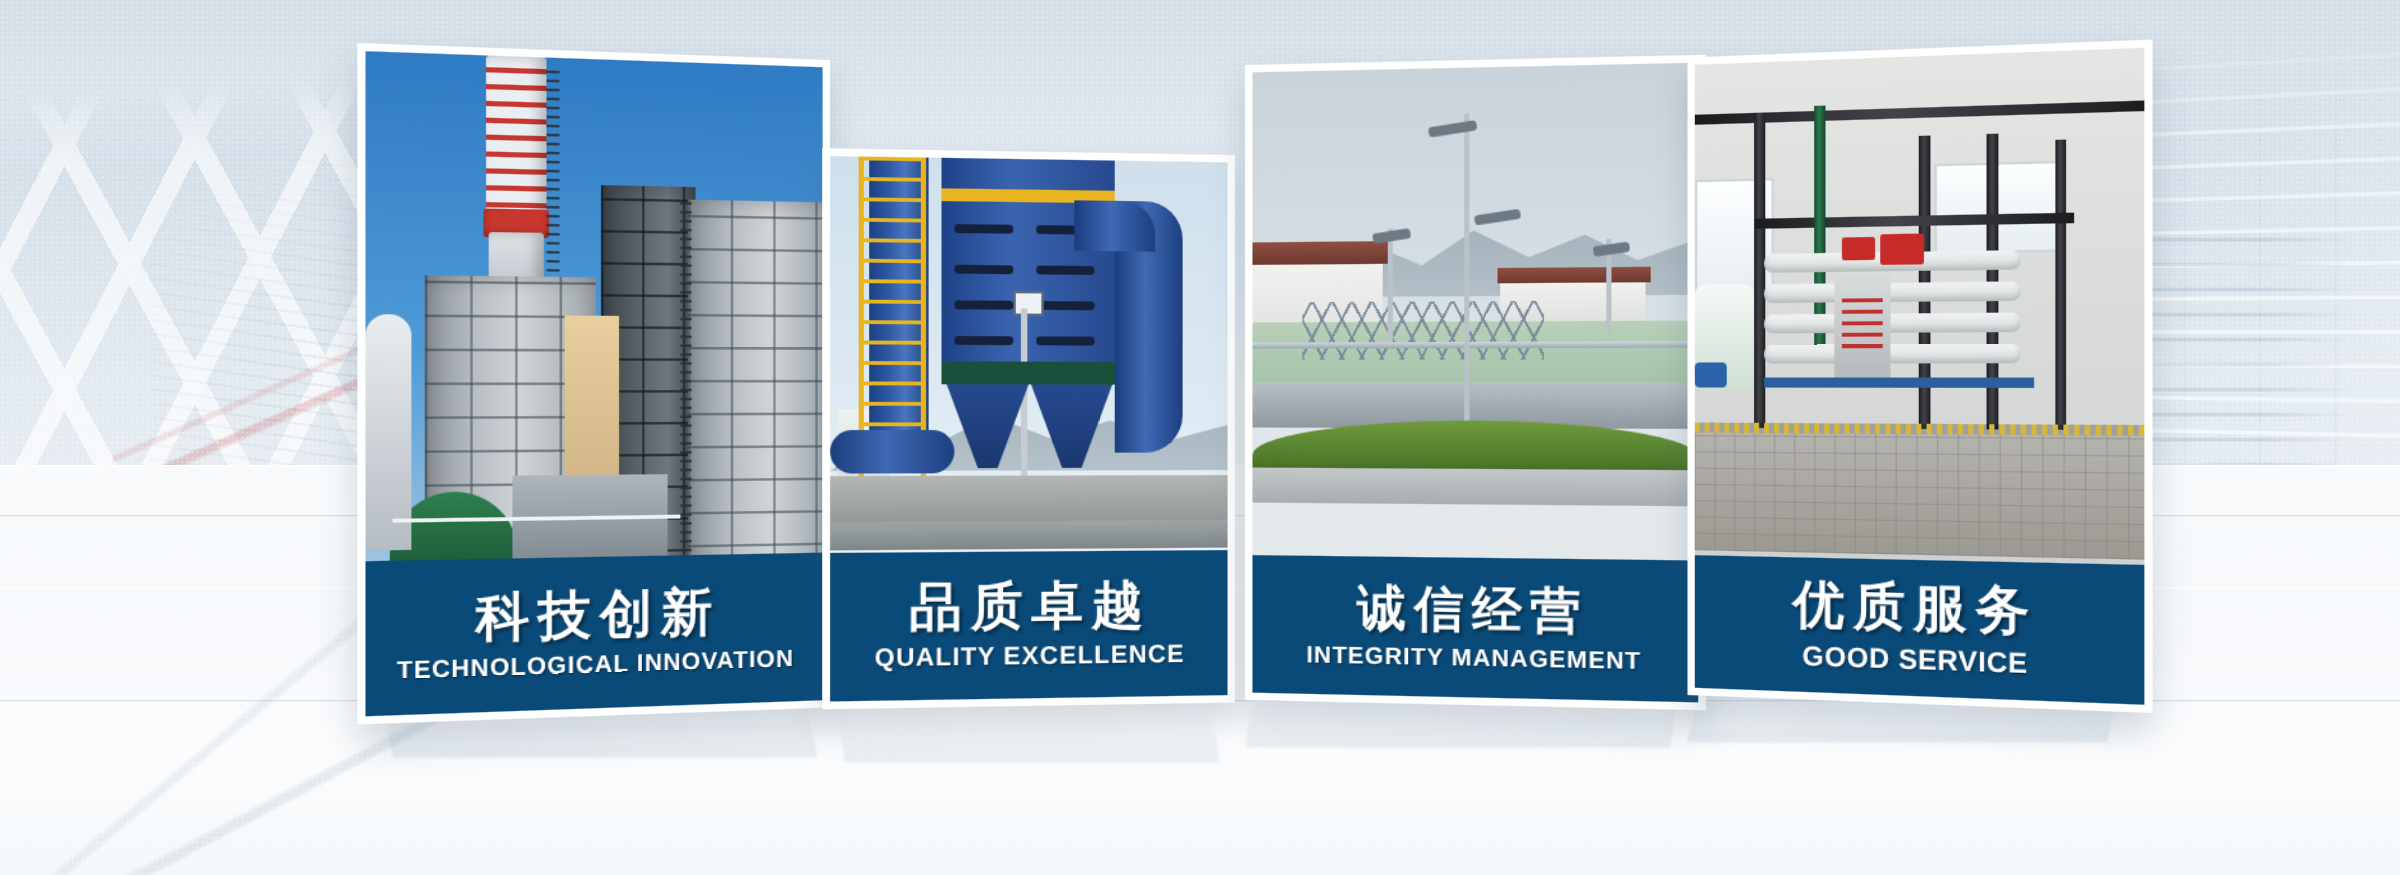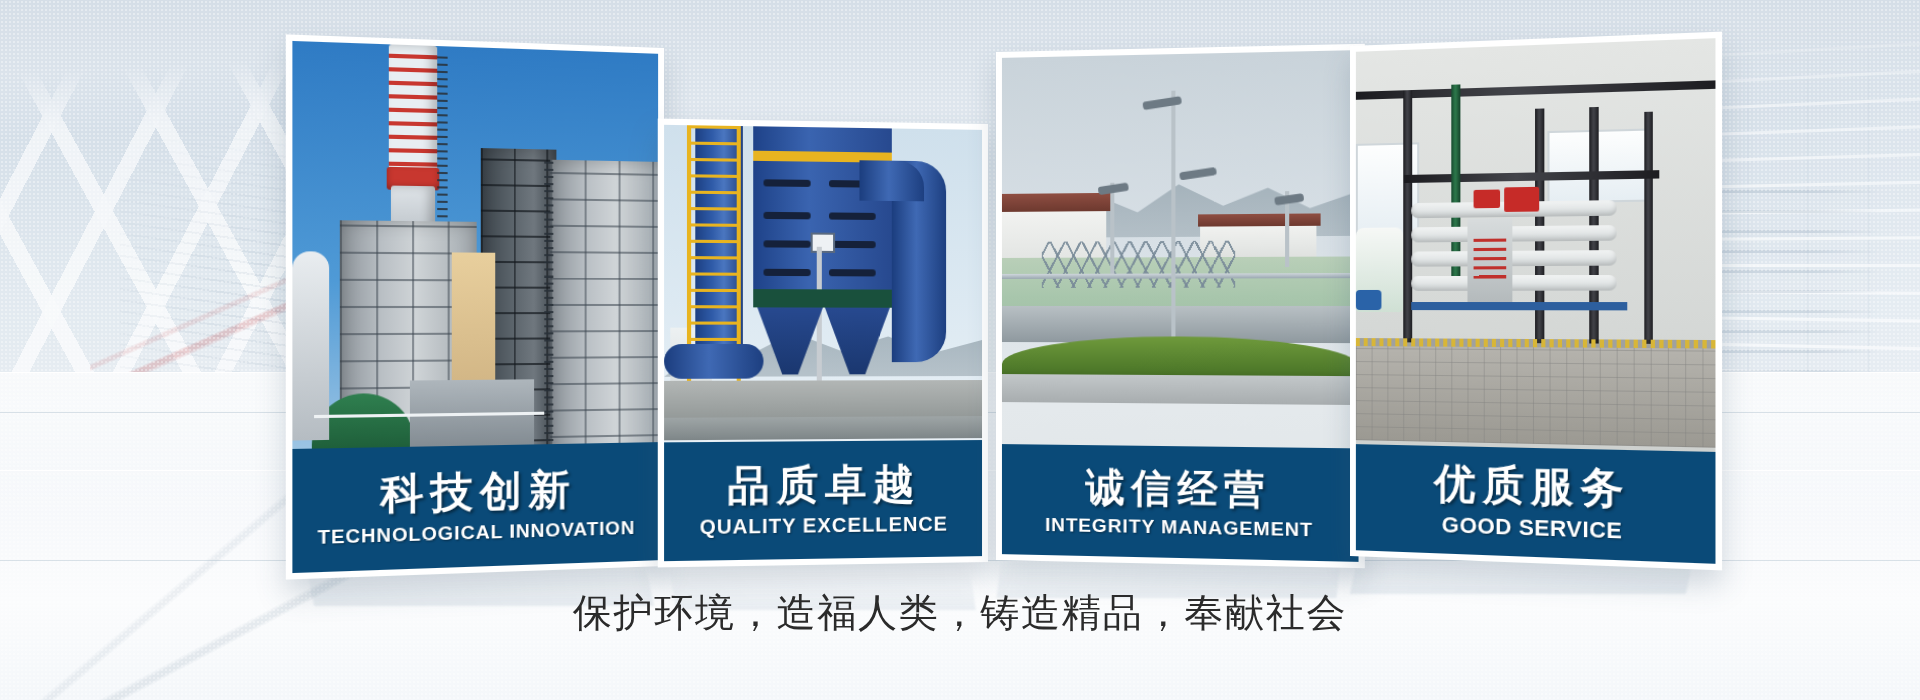--- a/index.html
+++ b/index.html
@@ -296,15 +296,14 @@
         </div>
         <div class="caption" style="height:106px;">
           <div class="cn" style="font-size:41px;">优质服务</div>
           <div class="en" style="font-size:22px;letter-spacing:.02em;">GOOD SERVICE</div>
         </div>
       </div>
     </div>
 
   </div>
 
-  <div class="tagline">保护环境，造福人类，铸造精品，奉献社会</div>
 
 </div>
 
 </body></html>

